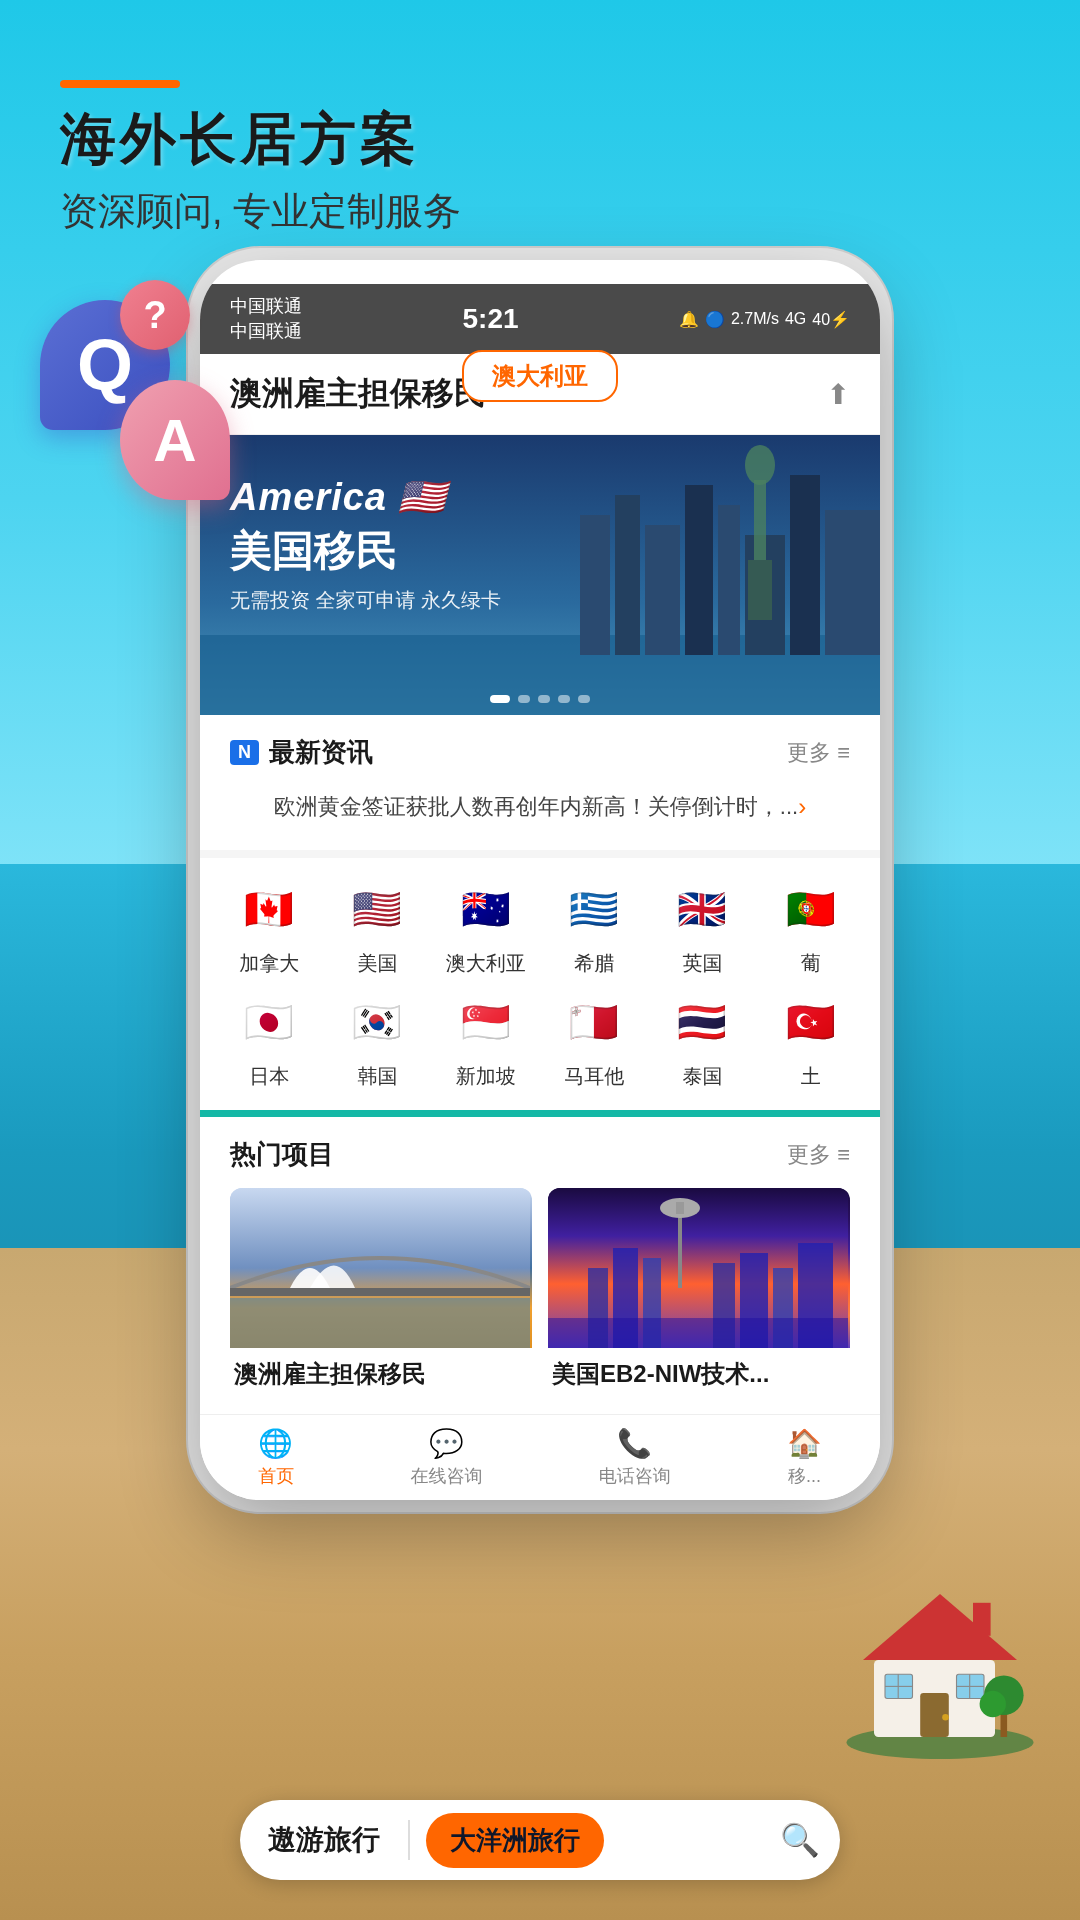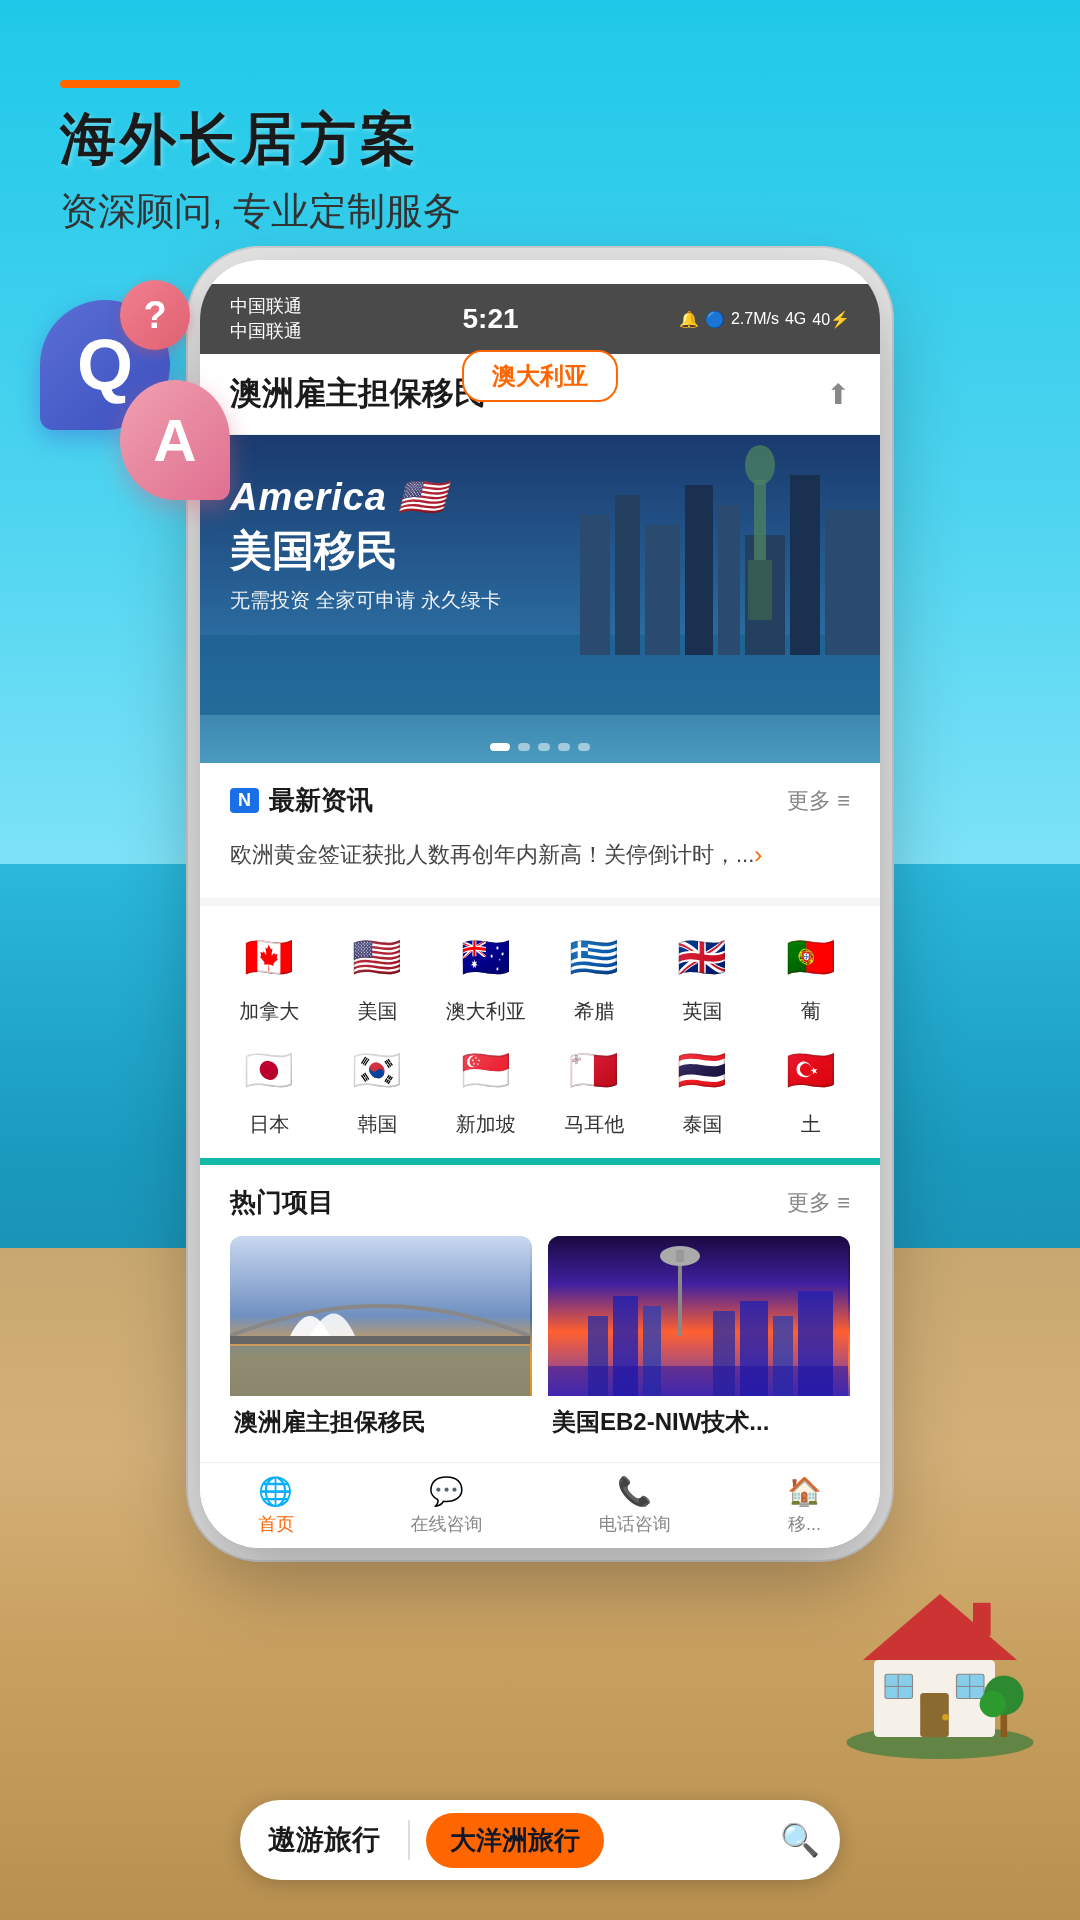--- a/index.html
+++ b/index.html
@@ -181,21 +181,21 @@
       border-radius: 20px;
       font-size: 24px;
       font-weight: 600;
       z-index: 25;
       white-space: nowrap;
     }
 
     
     .hero-banner {
       width: 100%;
-      height: 328px;
+      height: 280px;
       background: linear-gradient(135deg, #1a3a6e 0%, #2a5a9e 40%, #87CEEB 100%);
       position: relative;
       overflow: hidden;
     }
     .hero-overlay {
       position: absolute;
       top: 0; left: 0; right: 0; bottom: 0;
       background: linear-gradient(90deg, rgba(10,30,80,0.7) 0%, transparent 60%);
     }
     .hero-text {
@@ -252,21 +252,21 @@
     .more-link {
       font-size: 22px;
       color: #888;
       display: flex;
       align-items: center;
       gap: 4px;
     }
     .news-item {
       display: flex;
       align-items: center;
-      justify-content: flex-start;
+      justify-content: center;
       font-size: 22px;
       color: #444;
       padding: 8px 0;
     }
     .news-arrow { color: #ff6600; font-size: 24px; }
 
     
     .countries-section {
       background: white;
       padding: 16px 20px 20px;

